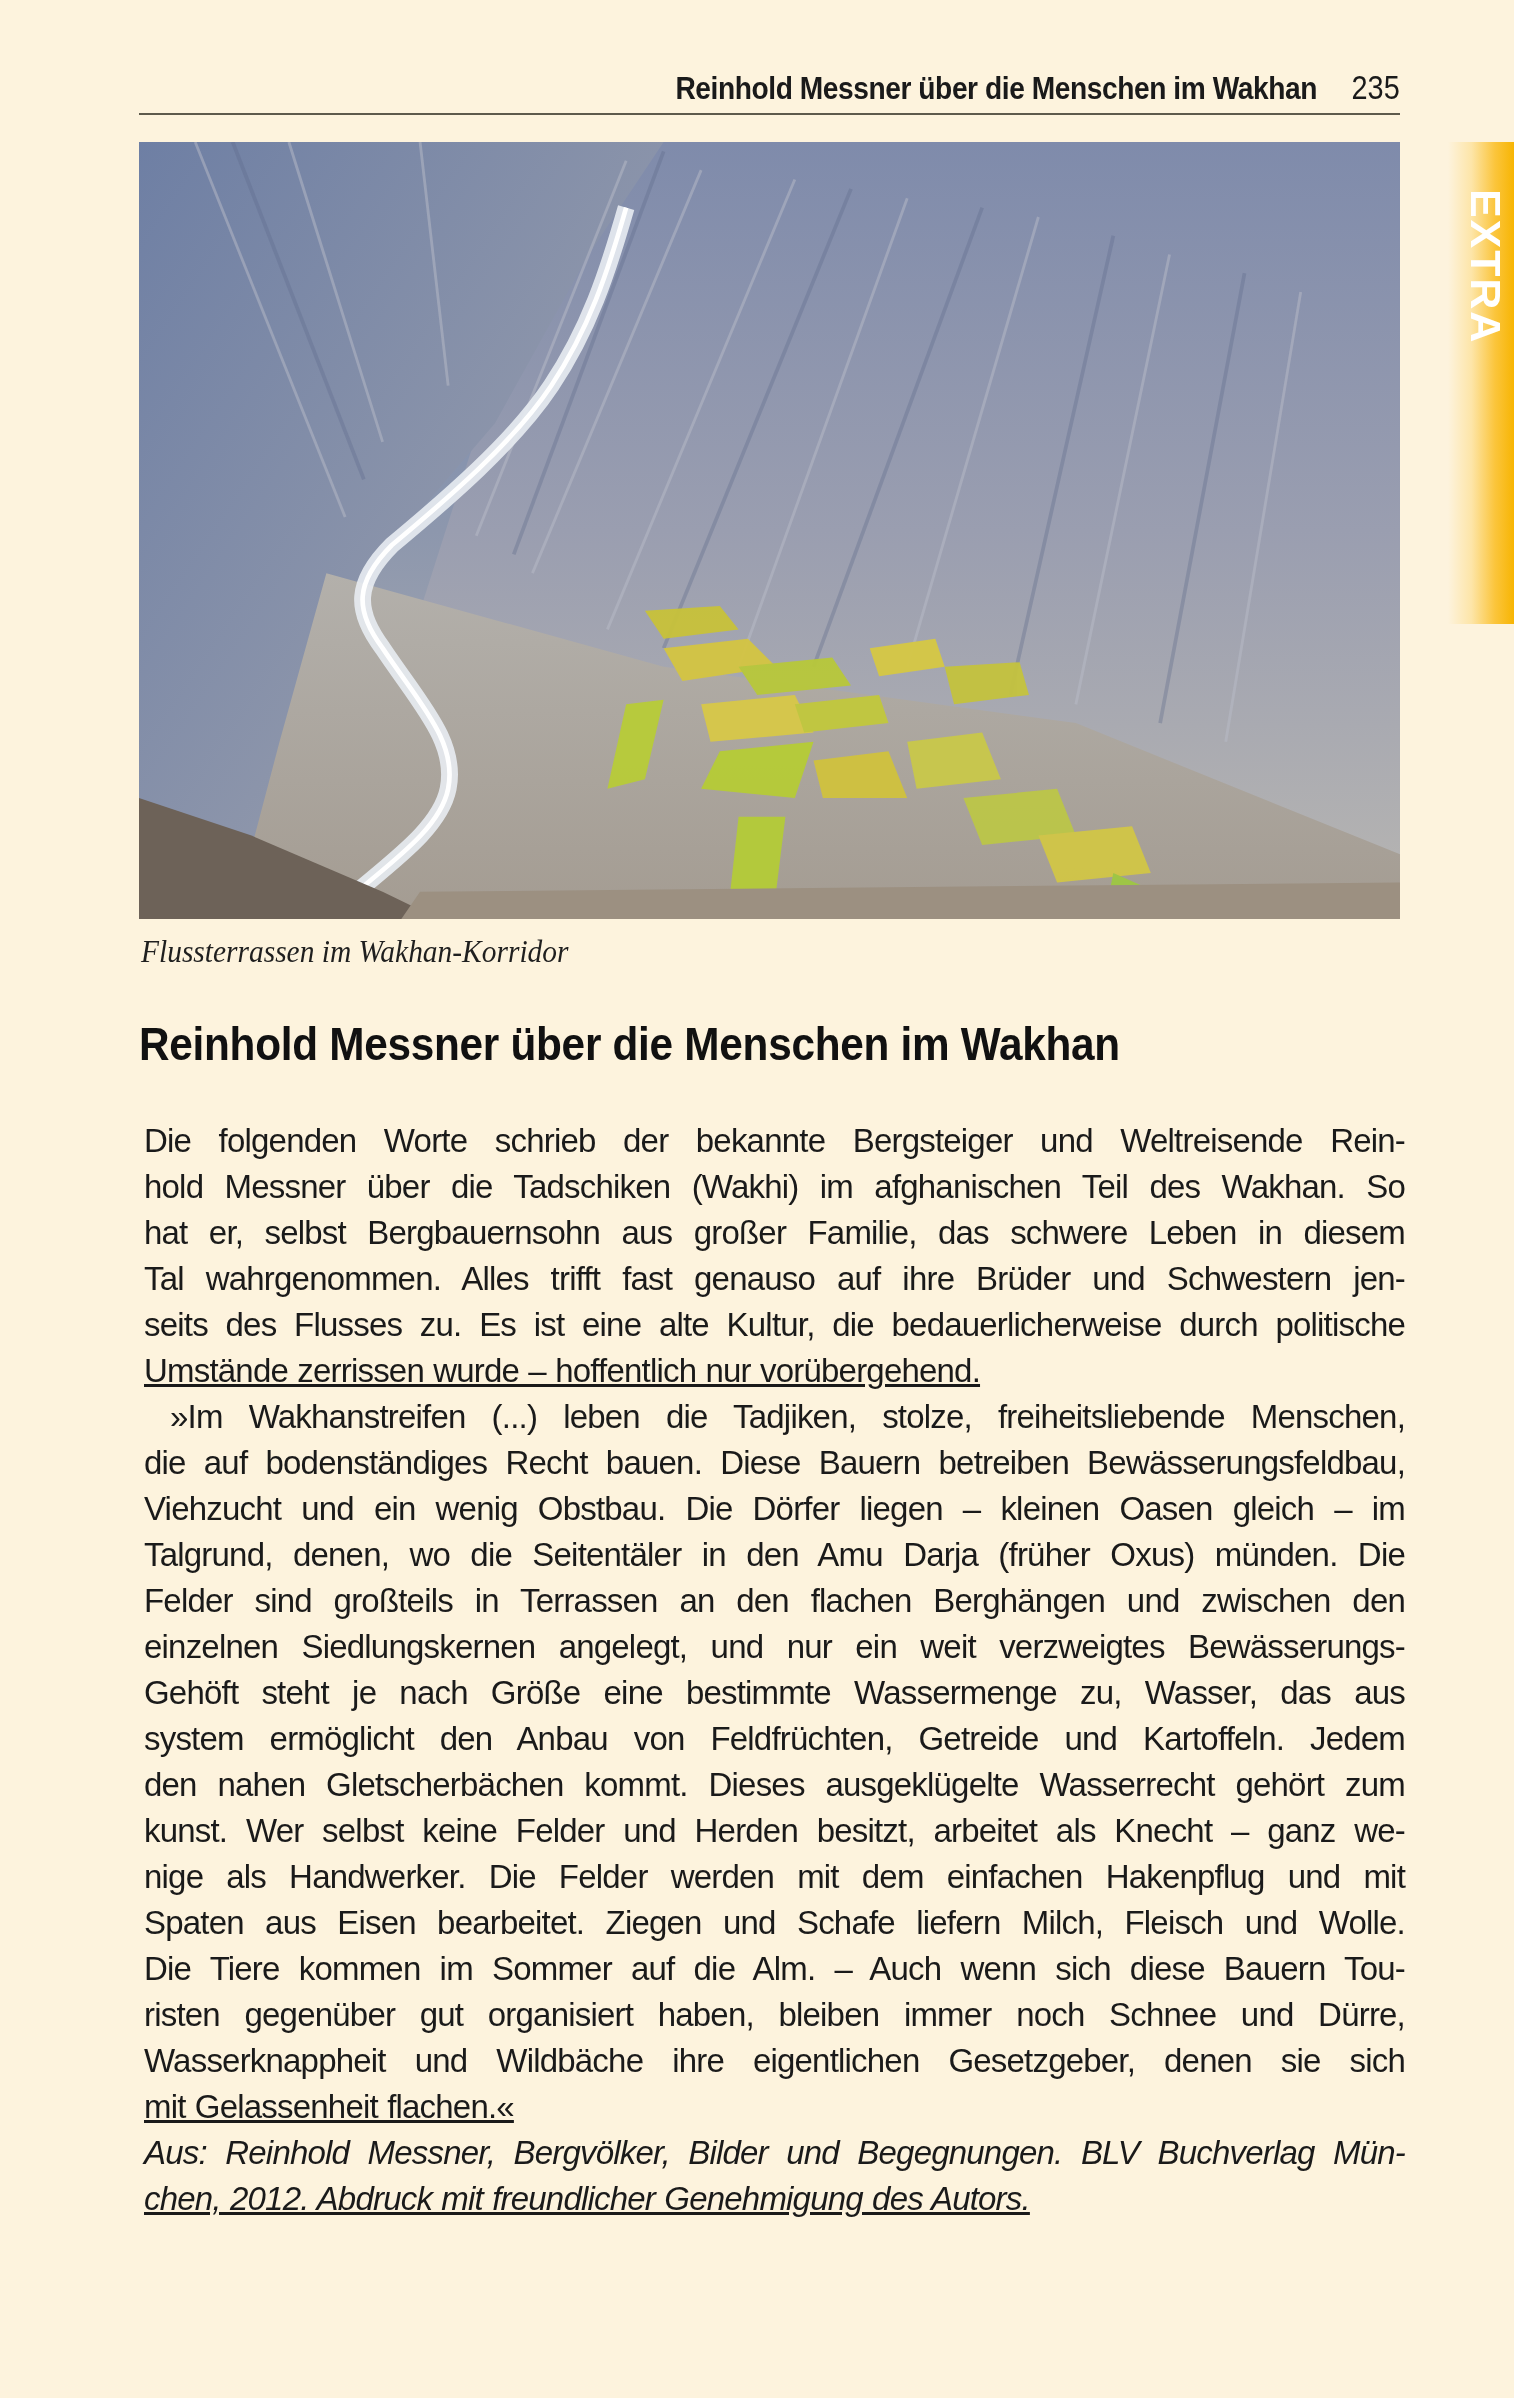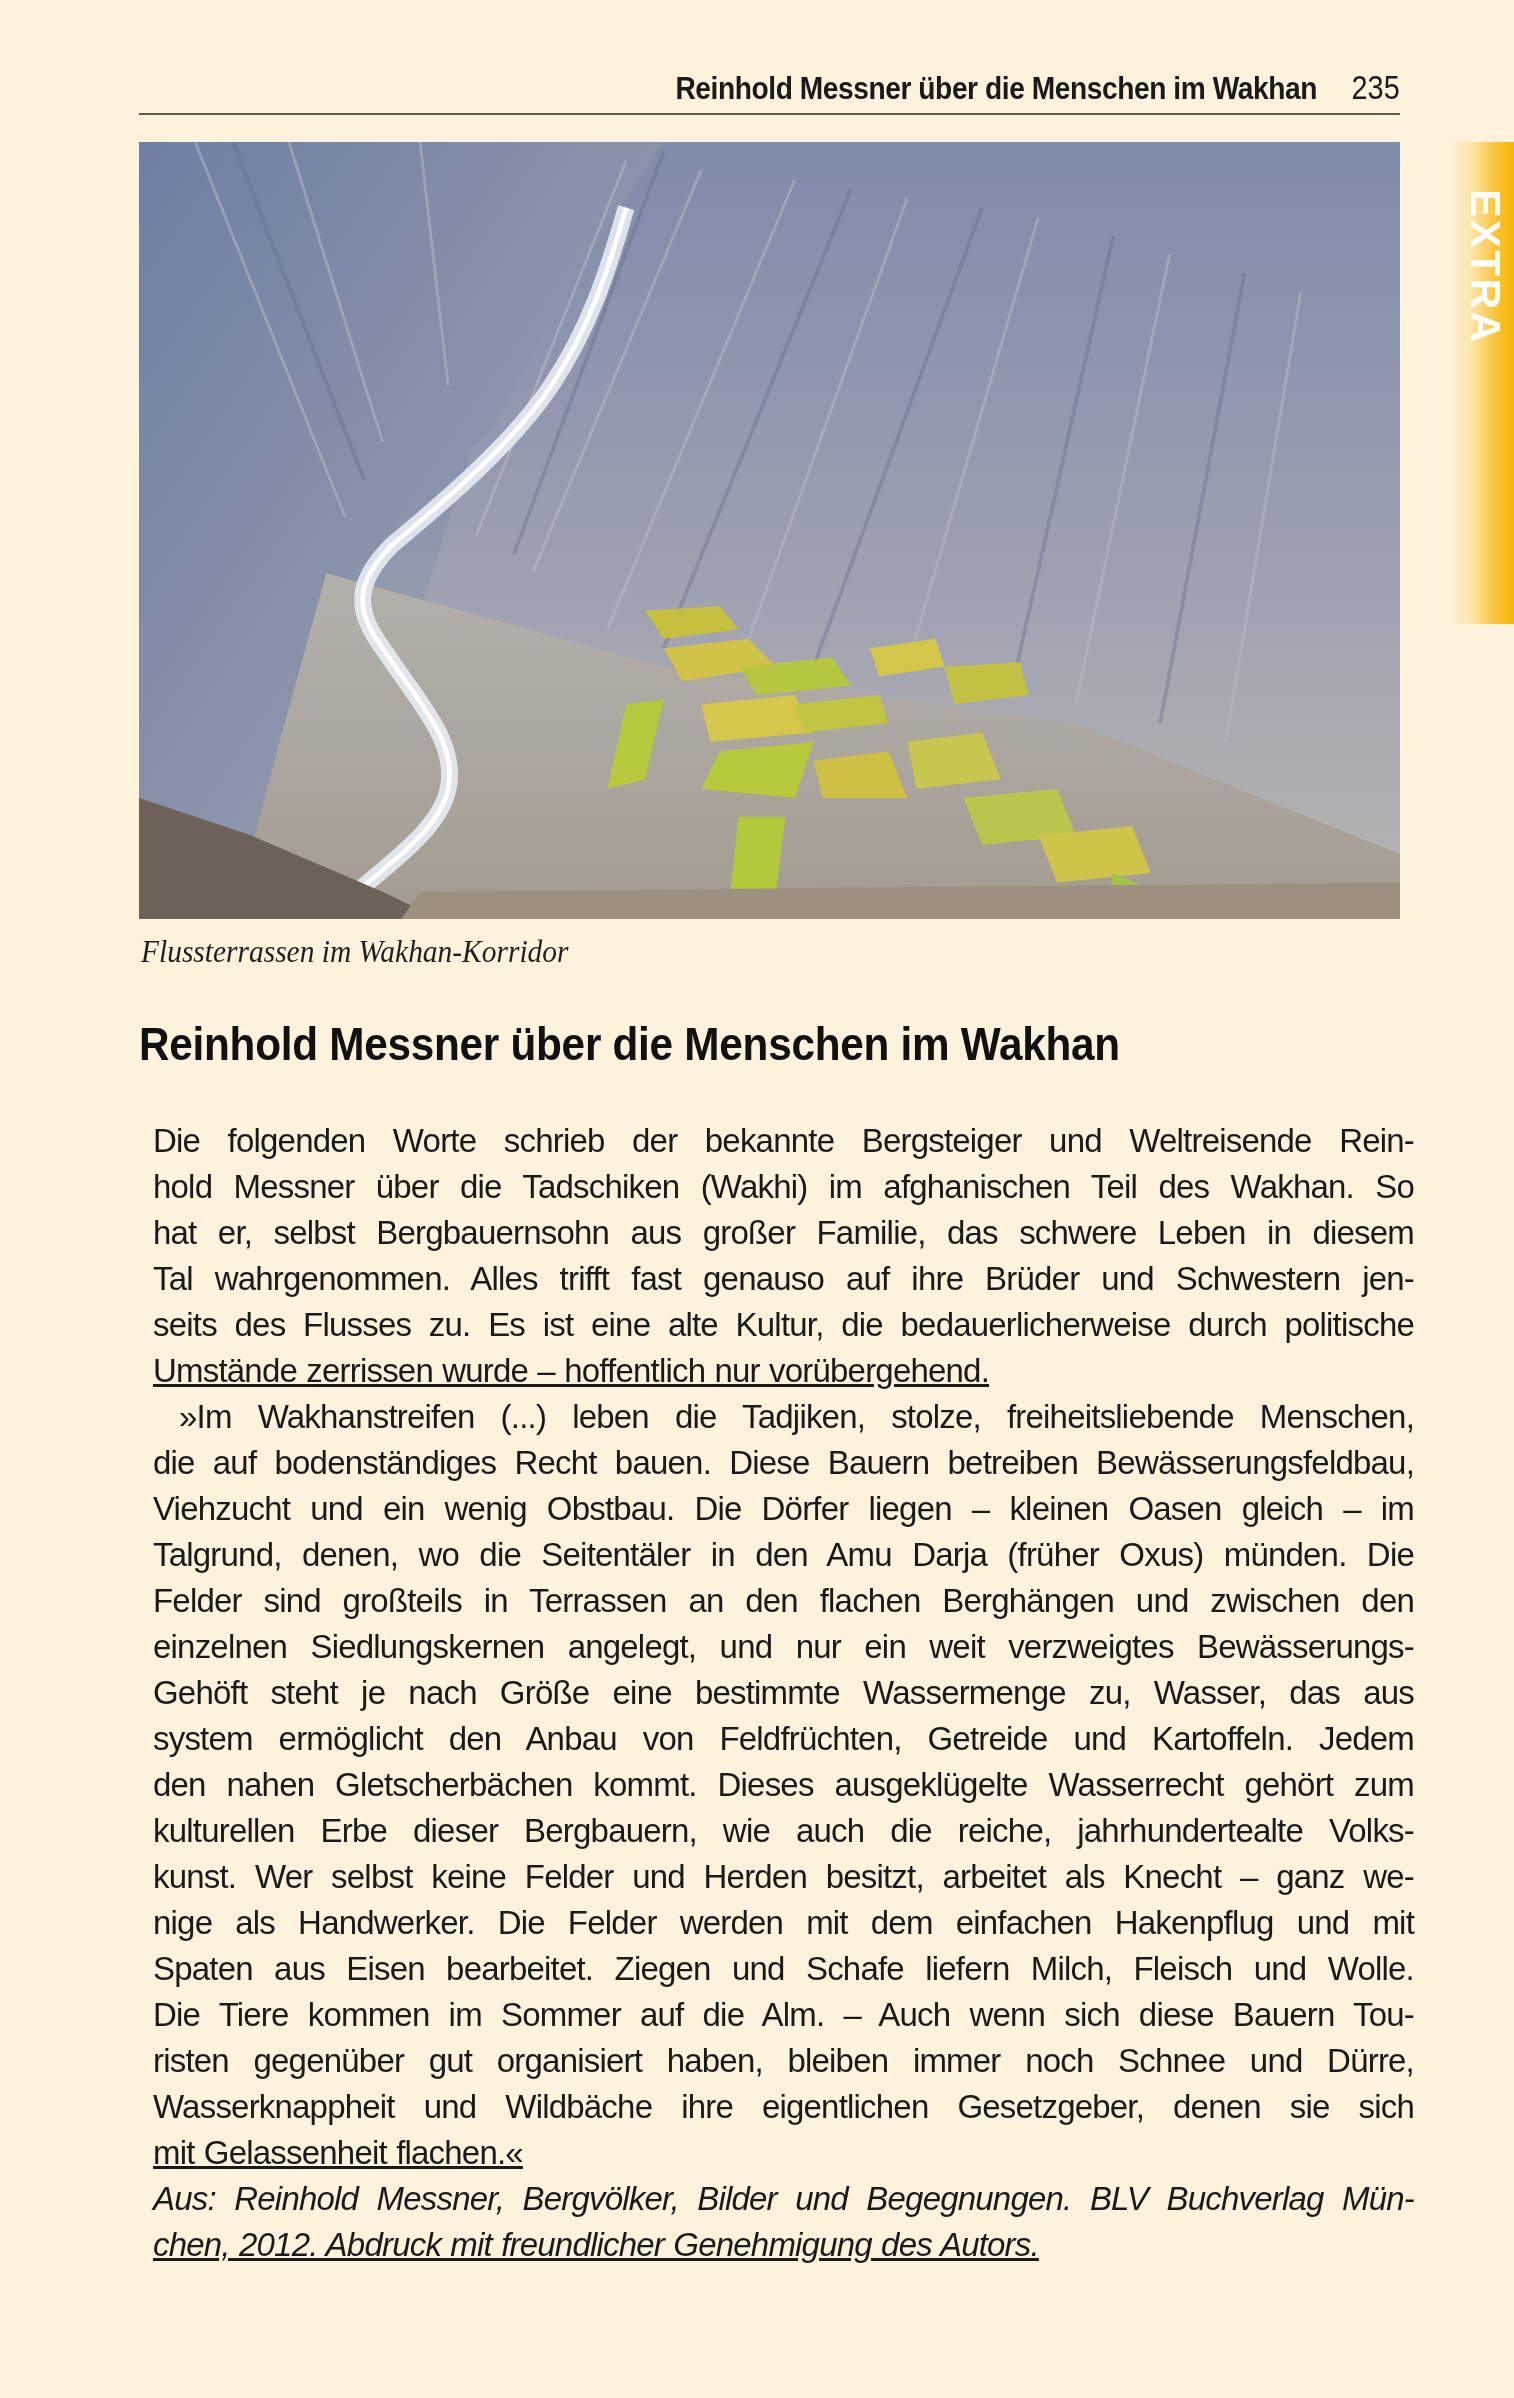--- a/index.html
+++ b/index.html
@@ -102,21 +102,21 @@
       font-weight: bold;
       color: #111111;
       margin: 0;
       transform: scaleX(0.9);
       transform-origin: left top;
       white-space: nowrap;
       letter-spacing: -0.3px;
     }
     .body-text {
       position: absolute;
-      left: 153px;
+      left: 144px;
       top: 1118px;
       width: 1261px;
     }
     .line {
       height: 46px;
       line-height: 46px;
       font-size: 33px;
       white-space: nowrap;
       display: flex;
       justify-content: space-between;
@@ -281,23 +281,20 @@
   <div class="line cond">
       <span class="line-inner">Gehöft steht je nach Größe eine bestimmte Wassermenge zu, Wasser, das aus</span>
     </div>
   <div class="line cond">
       <span class="line-inner">system ermöglicht den Anbau von Feldfrüchten, Getreide und Kartoffeln. Jedem</span>
     </div>
   <div class="line cond">
       <span class="line-inner">den nahen Gletscherbächen kommt. Dieses ausgeklügelte Wasserrecht gehört zum</span>
     </div>
   <div class="line cond">
-      <span class="line-inner">kulturellen Erbe dieser Bergbauern, wie auch die reiche, jahrhundertealte Volks-</span>
-    </div>
-  <div class="line cond">
       <span class="line-inner">kunst. Wer selbst keine Felder und Herden besitzt, arbeitet als Knecht – ganz we-</span>
     </div>
   <div class="line cond">
       <span class="line-inner">nige als Handwerker. Die Felder werden mit dem einfachen Hakenpflug und mit</span>
     </div>
   <div class="line cond">
       <span class="line-inner">Spaten aus Eisen bearbeitet. Ziegen und Schafe liefern Milch, Fleisch und Wolle.</span>
     </div>
   <div class="line cond">
       <span class="line-inner">Die Tiere kommen im Sommer auf die Alm. – Auch wenn sich diese Bauern Tou-</span>

